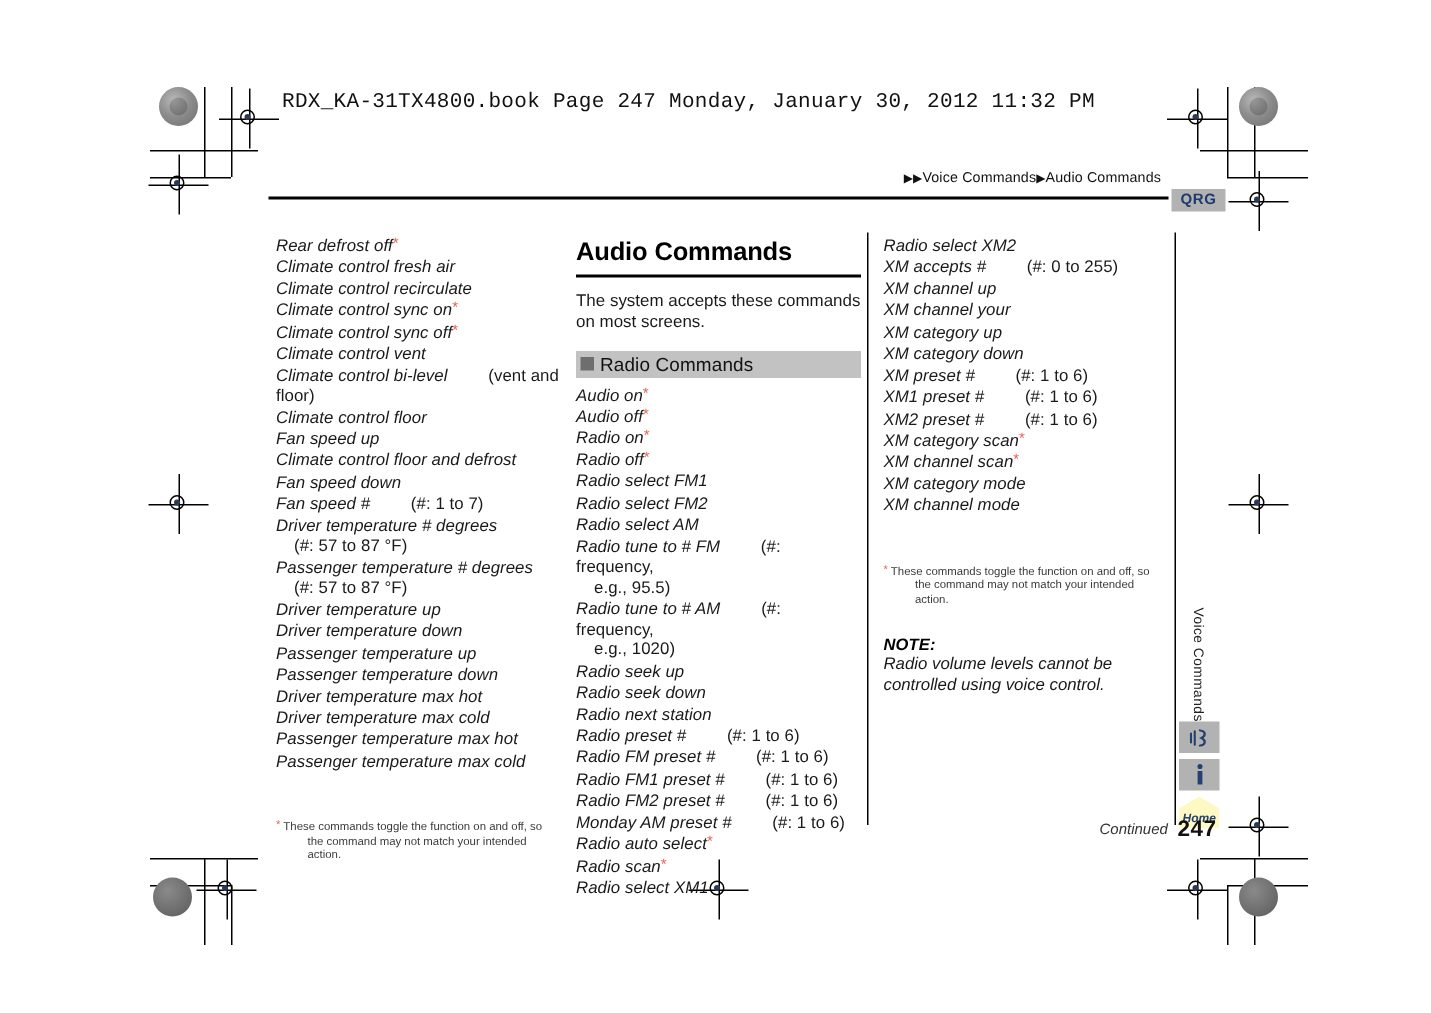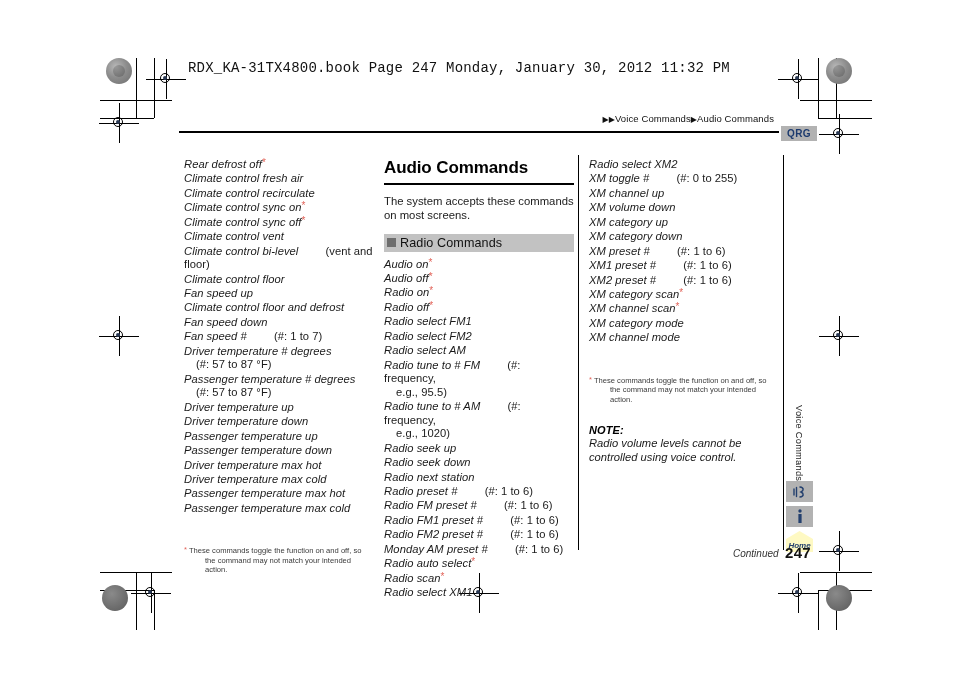--- a/index.html
+++ b/index.html
@@ -482,23 +482,23 @@
       <li><span>Monday AM preset #</span><span class="plain"> (#: 1 to 6)</span></li>
       <li><span>Radio auto select</span><span class="ast">*</span></li>
       <li><span>Radio scan</span><span class="ast">*</span></li>
       <li><span>Radio select XM1</span></li>
     </ul>
 </div>
 
 <div class="col col-right">
   <ul class="cmdlist" id="right-list">
       <li><span>Radio select XM2</span></li>
-      <li><span>XM toggle #</span><span class="plain"> (#: 0 to 255)</span></li>
+      <li><span>XM accepts #</span><span class="plain"> (#: 0 to 255)</span></li>
       <li><span>XM channel up</span></li>
-      <li><span>XM volume down</span></li>
+      <li><span>XM channel your</span></li>
       <li><span>XM category up</span></li>
       <li><span>XM category down</span></li>
       <li><span>XM preset #</span><span class="plain"> (#: 1 to 6)</span></li>
       <li><span>XM1 preset #</span><span class="plain"> (#: 1 to 6)</span></li>
       <li><span>XM2 preset #</span><span class="plain"> (#: 1 to 6)</span></li>
       <li><span>XM category scan</span><span class="ast">*</span></li>
       <li><span>XM channel scan</span><span class="ast">*</span></li>
       <li><span>XM category mode</span></li>
       <li><span>XM channel mode</span></li>
     </ul>

